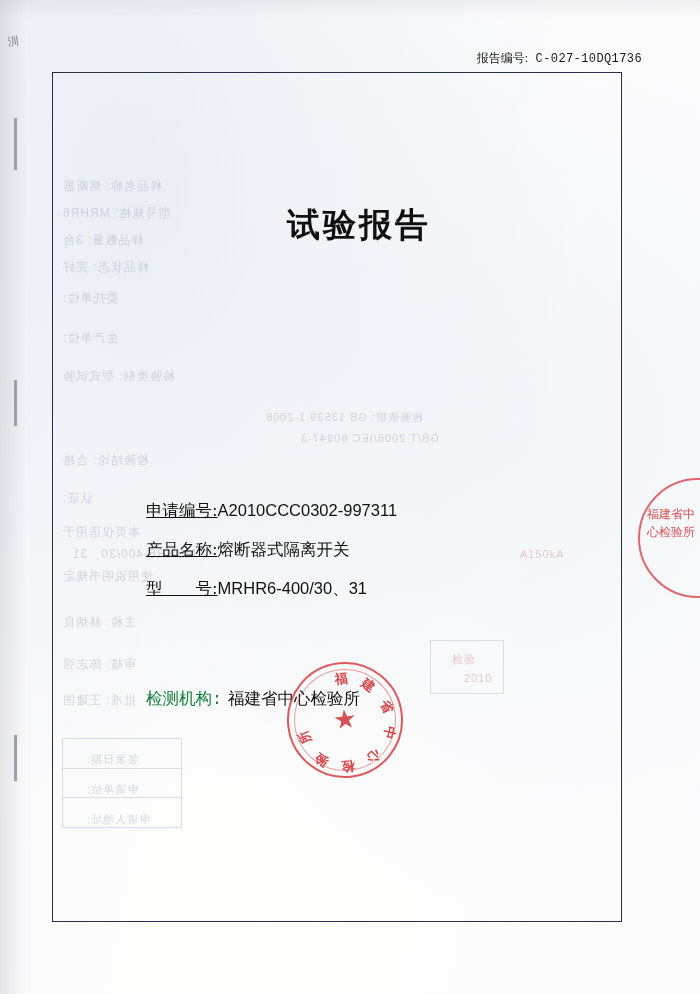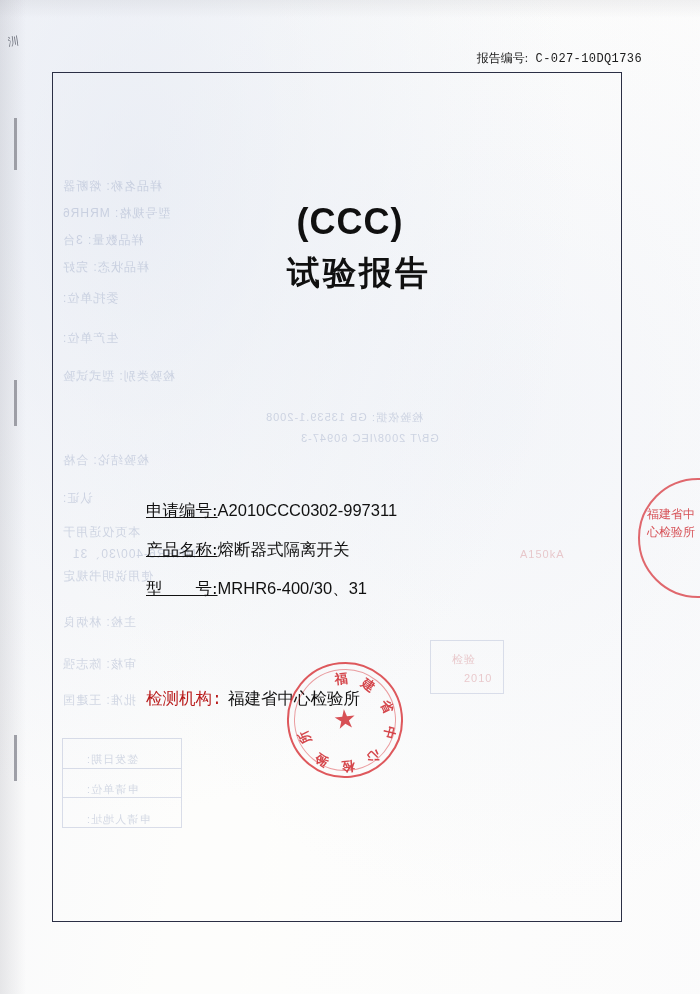--- a/index.html
+++ b/index.html
@@ -186,21 +186,21 @@
   .org-row {
     position: absolute;
     left: 146px;
     top: 688px;
     display: flex;
     align-items: baseline;
     font-size: 16.5px;
   }
   .org-label {
     font-family: Liberation Mono, monospace;
-    color: #b91c1c;
+    color: #15803d;
     text-align: right;
   }
   .org-value {
     font-family: "DejaVu Sans", sans-serif;
     color: #111;
     margin-left: 6px;
   }
 
   
   .stamp {
@@ -337,21 +337,20 @@
       <div class="r" style="top:58px;"></div>
     </div>
 
     <div class="ghost-box" style="left:430px; top:640px; width:72px; height:52px;"></div>
     <div class="ghost sm red" style="left:452px; top:652px; transform:none;">检验</div>
     <div class="ghost sm red" style="left:464px; top:672px; transform:none;text-align:right;">2010</div>
     <div class="ghost sm red" style="left:520px; top:548px; transform:none;">A150kA</div>
   </div>
 
   <div class="title-block">
-    <div class="title-ccc">(CCC)</div>
     <div class="title-sub">试验报告</div>
   </div>
 
   <div class="fields">
     <div class="field-row">
       <span class="field-label">申请编号:</span>
       <span class="field-value">A2010CCC0302-997311</span>
     </div>
     <div class="field-row">
       <span class="field-label">产品名称:</span>

